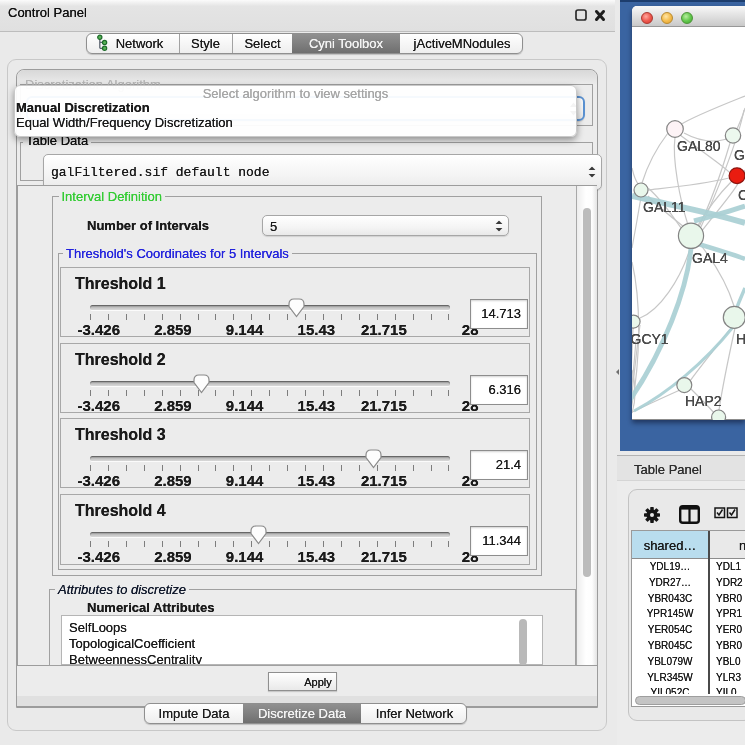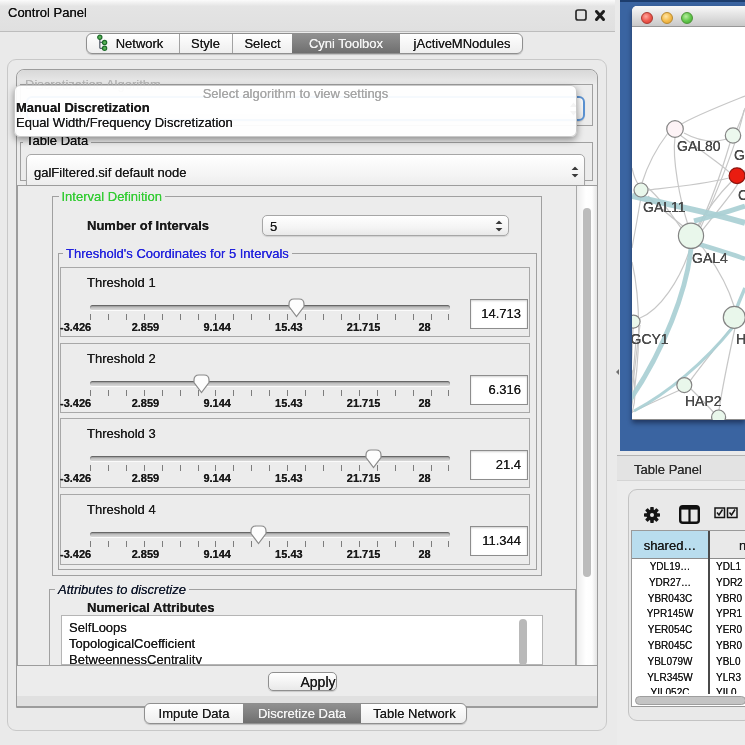--- a/index.html
+++ b/index.html
@@ -29,35 +29,35 @@
   background:linear-gradient(#d8d8d8,#ececec); border-radius:8px 8px 0 0; }
 .groupbox { position:absolute; border:1px solid #a0a0a0; }
 .grouplabel { position:absolute; background:#ececec; padding:0 3px; font-size:13px; line-height:13px; }
 
 .combo { position:absolute; background:linear-gradient(#ffffff,#f4f4f4 60%,#e9e9e9); border:1px solid #a6a6a6;
   border-radius:5px; font-size:13px; box-shadow:0 1px 1px rgba(0,0,0,0.12); }
 .combo .txt { position:absolute; left:7px; top:50%; transform:translateY(-50%); white-space:nowrap; }
 .combo .arr { position:absolute; right:5px; top:50%; transform:translateY(-50%); }
 
 .thbox { position:absolute; left:60px; width:470px; height:70px; border:1px solid #a8a8a8; }
-.thbox .ttl { position:absolute; left:26px; top:7px; font-size:13px; font-weight:normal; }
+.thbox .ttl { position:absolute; left:14px; top:7px; font-size:16px; font-weight:bold; }
 .track { position:absolute; left:29px; top:37px; width:360px; height:5px; border-radius:3px;
   background:linear-gradient(#8d8d8d,#c4c4c4 55%,#d9d9d9); box-shadow:inset 0 1px 1px rgba(0,0,0,0.35), 0 1px 0 rgba(255,255,255,0.8); }
 .ticks { position:absolute; left:29px; top:46px; width:360px; height:6px;
   background:repeating-linear-gradient(90deg,#7d7d7d 0,#7d7d7d 1px,transparent 1px,transparent 17.925px); }
-.slab { position:absolute; top:53px; width:60px; font-size:11px; font-weight:bold; text-align:left; color:#1b1b1b; }
+.slab { position:absolute; top:53px; width:60px; font-size:15px; font-weight:bold; text-align:right; color:#1b1b1b; }
 .vbox { position:absolute; left:409px; top:31px; width:58px; height:30px; background:#fff; border:1px solid #8d8d8d; box-shadow:inset 0 1px 2px rgba(0,0,0,0.18);
   font-size:13px; text-align:right; line-height:28px; padding-right:6px; }
 .thumb { position:absolute; top:30px; width:17px; height:20px; }
 
 #attrlist { left:61px; top:615px; width:482px; height:50px; background:#ffffff; border:1px solid #b5b5b5; overflow:hidden; }
 #attrlist div { margin-left:7px; font-size:13px; height:16px; line-height:16px; }
 
 .btn { position:absolute; background:linear-gradient(#ffffff,#f3f3f3 55%,#e9e9e9); border:1px solid #8f8f8f;
-  border-radius:5px; font-size:14px; display:flex; align-items:center; justify-content:center;
+  border-radius:0; font-size:11px; display:flex; align-items:center; justify-content:center;
   box-shadow:0 1px 1px rgba(0,0,0,0.15);padding-left:31px; }
 
 #bluepanel { left:620px; top:0; width:125px; height:451px; background:#3a64a1; border-top:2px solid #1d3d6d; }
 #macwin { left:632px; top:6px; width:113px; height:414px; background:#ffffff; border-radius:5px 0 0 0;
   border-bottom:1px solid #8c8c8c; box-shadow:0 3px 5px rgba(0,0,20,0.45); }
 #mactitle { position:absolute; left:0; top:0; right:0; height:21px;
   background:linear-gradient(#f8f8f8,#dedede 55%,#c9c9c9); border-bottom:1px solid #989898; border-radius:5px 0 0 0; }
 .light { position:absolute; top:5.5px; width:12px; height:12px; border-radius:50%; }
 #tphead { left:617px; top:455px; width:128px; height:26px; background:#e3e3e3;
   border-top:1px solid #b3b3b3; border-bottom:1px solid #d5d5d5; }
@@ -104,21 +104,21 @@
 <div class="groupbox" style="left:20px;top:84px;width:573px;height:42px;"></div>
 <div class="combo" style="left:26px;top:96px;width:559px;height:25px;border:2px solid #5b92d2;border-radius:6px;">
   <svg class="arr" width="9" height="14" viewBox="0 0 9 14">
     <path d="M4.5,0.5 L8,5 L1,5 Z" fill="#444"></path>
       <path d="M4.5,13.5 L8,9 L1,9 Z" fill="#444"></path>
   </svg>
 </div>
 
 <div class="groupbox" style="left:20px;top:142px;width:573px;height:39px;"></div>
 <div class="grouplabel" style="left:23px;top:133.5px;color:#111;">Table Data</div>
-<div class="combo" style="left:26px;top:154px;width:559px;height:36px;">
+<div class="combo" style="left:43px;top:154px;width:559px;height:36px;font-family:Liberation Mono, monospace;">
   <div class="txt">galFiltered.sif default node</div>
   <svg class="arr" width="8" height="11" viewBox="0 0 8 11">
     <path d="M4,0 L7.4,3.6 L0.6,3.6 Z" fill="#3a3a3a"></path>
       <path d="M4,11 L7.4,7.4 L0.6,7.4 Z" fill="#3a3a3a"></path>
   </svg>
 </div>
 
 <div class="abs" style="left:17px;top:185px;width:580px;height:481px;border:1px solid #9c9c9c;background:#ececec;"></div>
 
 <div class="abs" style="left:575.5px;top:186px;width:21px;height:479px;border-left:1px solid #a8a8a8;background:linear-gradient(90deg,#ededed,#ffffff 45%,#fdfdfd 75%,#e4e4e4);"></div>
@@ -207,21 +207,21 @@
   <div>TopologicalCoefficient</div>
   <div>BetweennessCentrality</div>
 </div>
 <div class="abs" style="left:518.5px;top:619px;width:8.4px;height:46px;background:#b9b9b9;border-radius:4.5px;"></div>
 
 <div class="abs" style="left:17px;top:696px;width:580px;height:11px;background:#e0e0e0;border-bottom:1px solid #9c9c9c;"></div>
 <div class="btn" style="left:268px;top:672px;width:69px;height:19px;">Apply</div>
 <div class="pill abs" style="left:144px;top:702.5px;width:323px;height:21px;">
   <div class="seg" style="left:0;width:98px;">Impute Data</div>
   <div class="seg dark" style="left:98px;width:118px;">Discretize Data</div>
-  <div class="seg" style="left:216px;width:107px;">Table Network</div>
+  <div class="seg" style="left:216px;width:107px;">Infer Network</div>
 </div>
 
 <div class="abs f13" style="left:25px;top:76.5px;color:#b7b7b7;">Discretization Algorithm</div>
 <div class="abs" style="left:14px;top:85px;width:563px;height:51.5px;background:rgba(255,255,255,0.94);
      border:1px solid #c9c9c9;border-radius:6px;box-shadow:0 3px 7px rgba(0,0,0,0.4);"></div>
 <div class="abs f13" style="left:14px;top:86px;width:563px;text-align:center;color:#a6a6a6;">Select algorithm to view settings</div>
 <div class="abs f13 b" style="left:16px;top:99.5px;">Manual Discretization</div>
 <div class="abs f13" style="left:16px;top:115px;">Equal Width/Frequency Discretization</div>
 
 <div class="abs" style="left:616px;top:369px;width:0;height:0;border-top:3px solid transparent;border-bottom:3px solid transparent;border-right:3.5px solid #6f6f6f;"></div>

